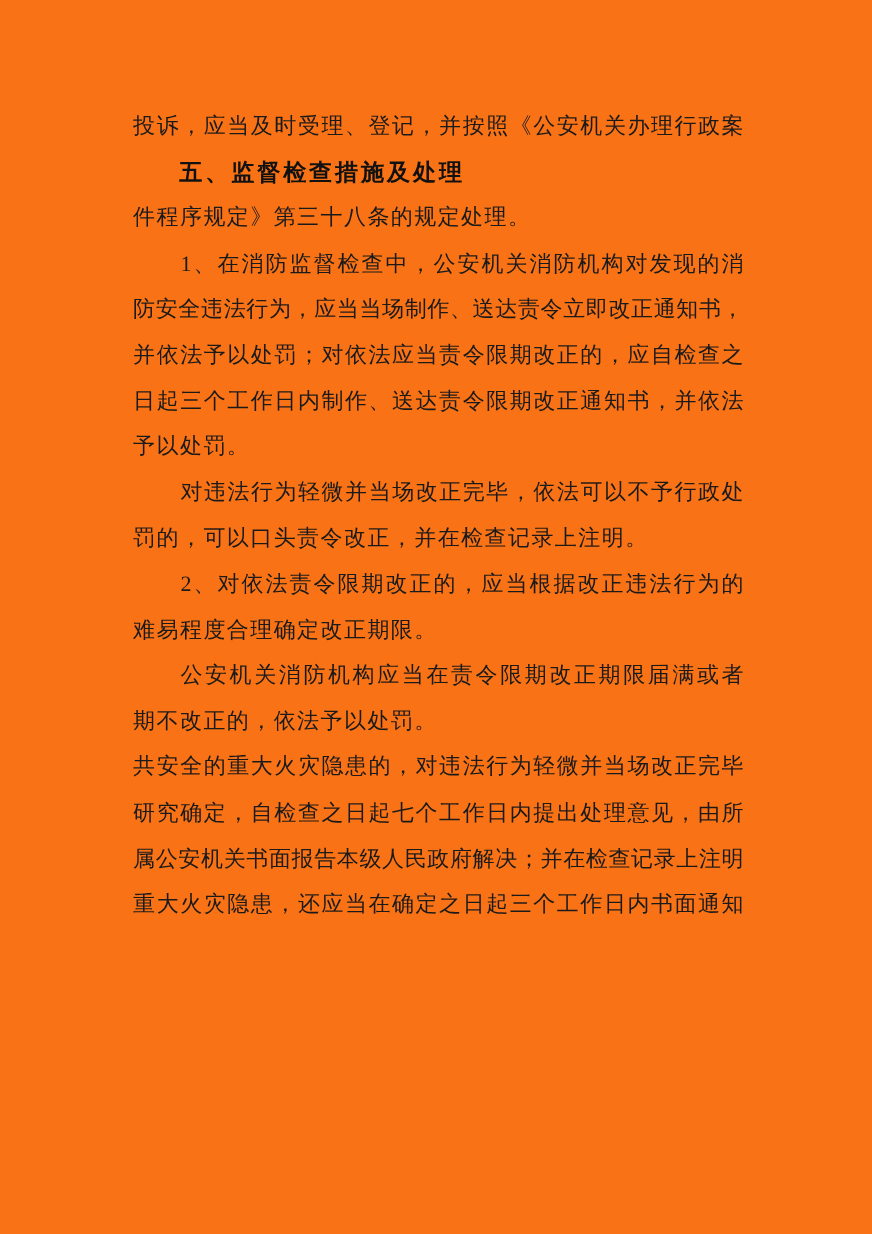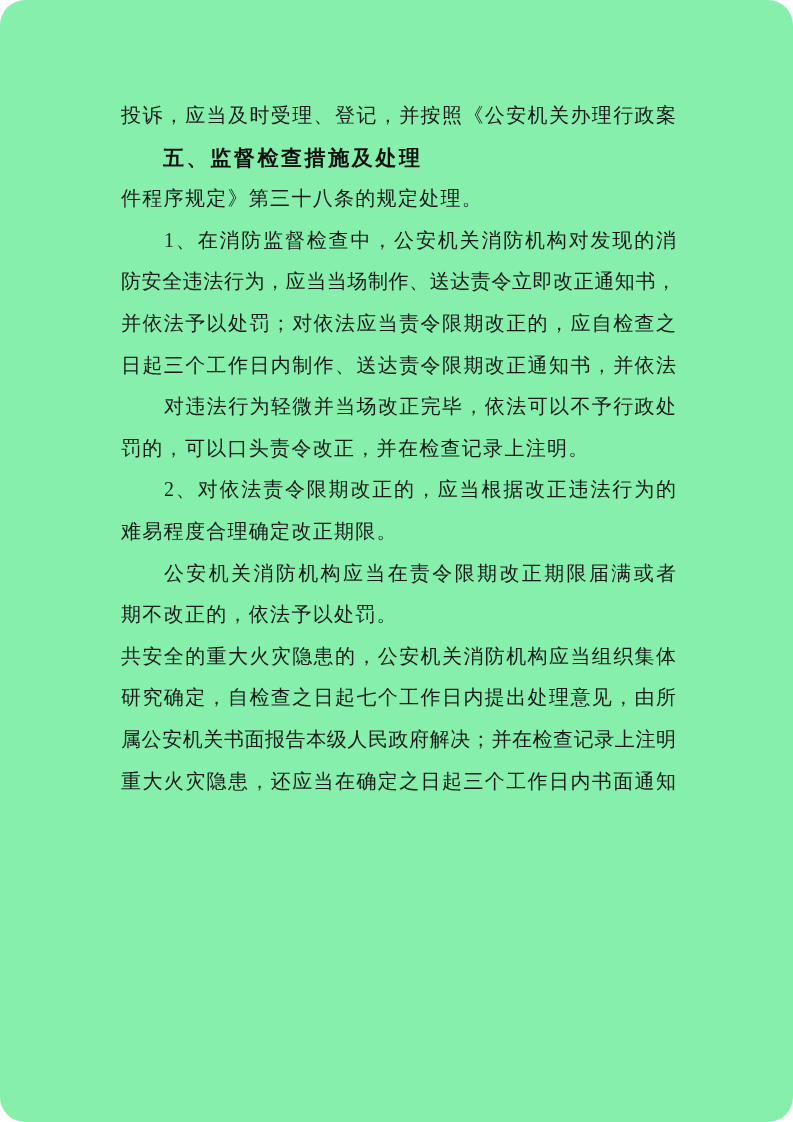--- a/index.html
+++ b/index.html
@@ -4,23 +4,22 @@
 <style>
   html, body {
     margin: 0;
     padding: 0;
     background: #ffffff;
   }
   .page {
     position: relative;
     width: 793px;
     height: 1122px;
-    background: #86efac;
+    background: #f97316;
     overflow: hidden;
-    border-radius: 25px;
   }
   .content {
     position: absolute;
     left: 121px;
     top: 95px;
     width: 555px;
   }
   .line {
     height: 41.6px;
     line-height: 41.6px;
@@ -54,24 +53,25 @@
 
 <div class="page">
   <div class="content" id="content" style="color: rgb(26, 26, 26);">
       <div class="line">投诉，应当及时受理、登记，并按照《公安机关办理行政案</div>
       <div class="line heading indent last">五、监督检查措施及处理</div>
       <div class="line last">件程序规定》第三十八条的规定处理。</div>
       <div class="line indent">1、在消防监督检查中，公安机关消防机构对发现的消</div>
       <div class="line">防安全违法行为，应当当场制作、送达责令立即改正通知书，</div>
       <div class="line">并依法予以处罚；对依法应当责令限期改正的，应自检查之</div>
       <div class="line">日起三个工作日内制作、送达责令限期改正通知书，并依法</div>
+      <div class="line last">予以处罚。</div>
       <div class="line indent">对违法行为轻微并当场改正完毕，依法可以不予行政处</div>
       <div class="line last">罚的，可以口头责令改正，并在检查记录上注明。</div>
       <div class="line indent">2、对依法责令限期改正的，应当根据改正违法行为的</div>
       <div class="line last">难易程度合理确定改正期限。</div>
       <div class="line indent">公安机关消防机构应当在责令限期改正期限届满或者</div>
       <div class="line last">期不改正的，依法予以处罚。</div>
-      <div class="line">共安全的重大火灾隐患的，公安机关消防机构应当组织集体</div>
+      <div class="line">共安全的重大火灾隐患的，对违法行为轻微并当场改正完毕</div>
       <div class="line">研究确定，自检查之日起七个工作日内提出处理意见，由所</div>
       <div class="line">属公安机关书面报告本级人民政府解决；并在检查记录上注明</div>
       <div class="line">重大火灾隐患，还应当在确定之日起三个工作日内书面通知</div>
     </div>
 </div>
 
 </body></html>

